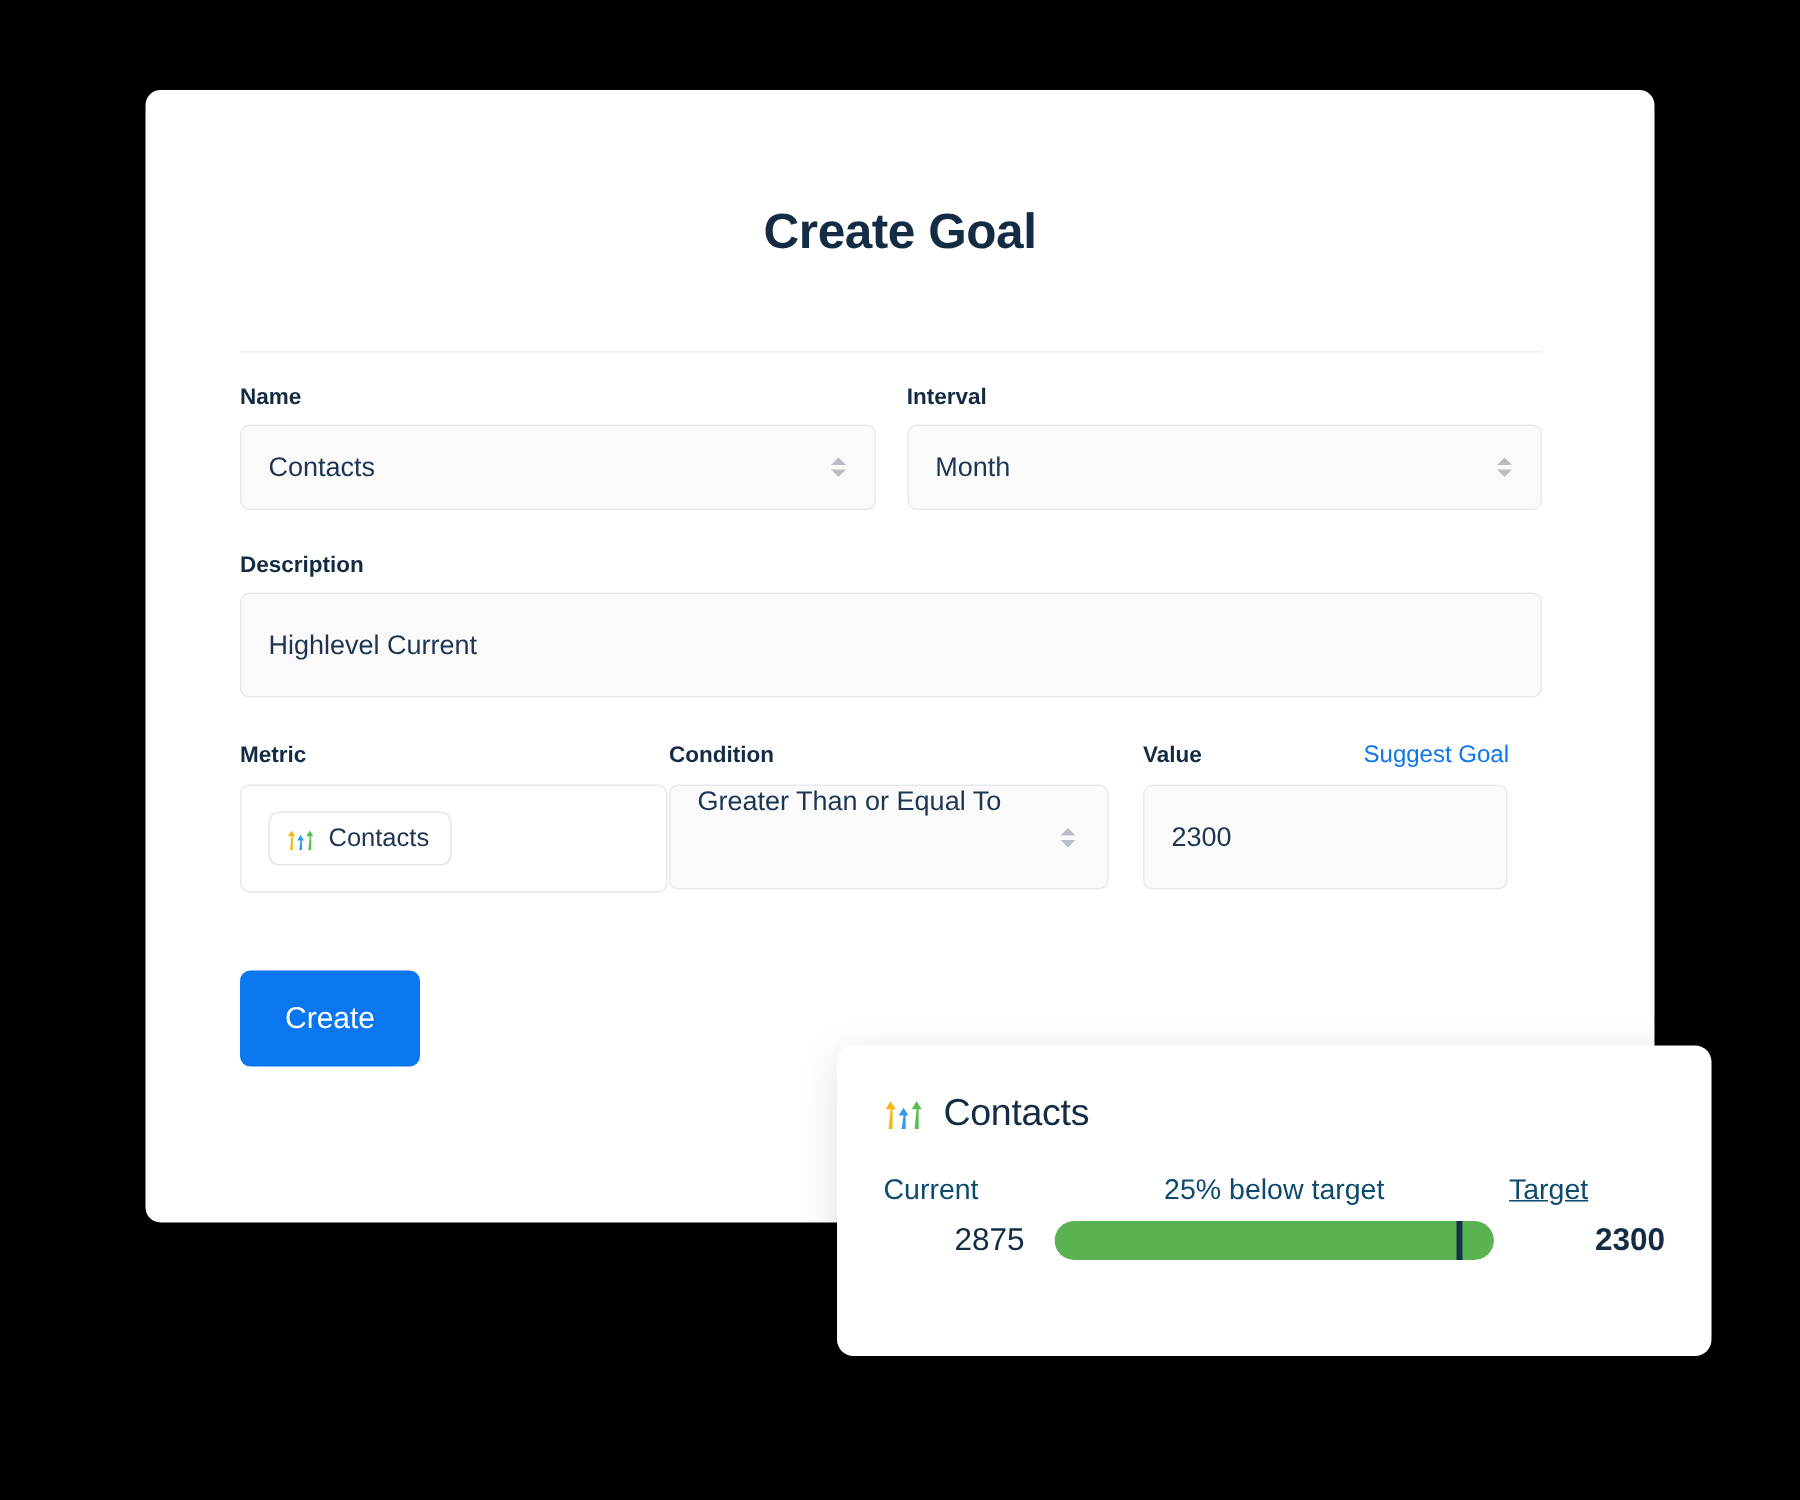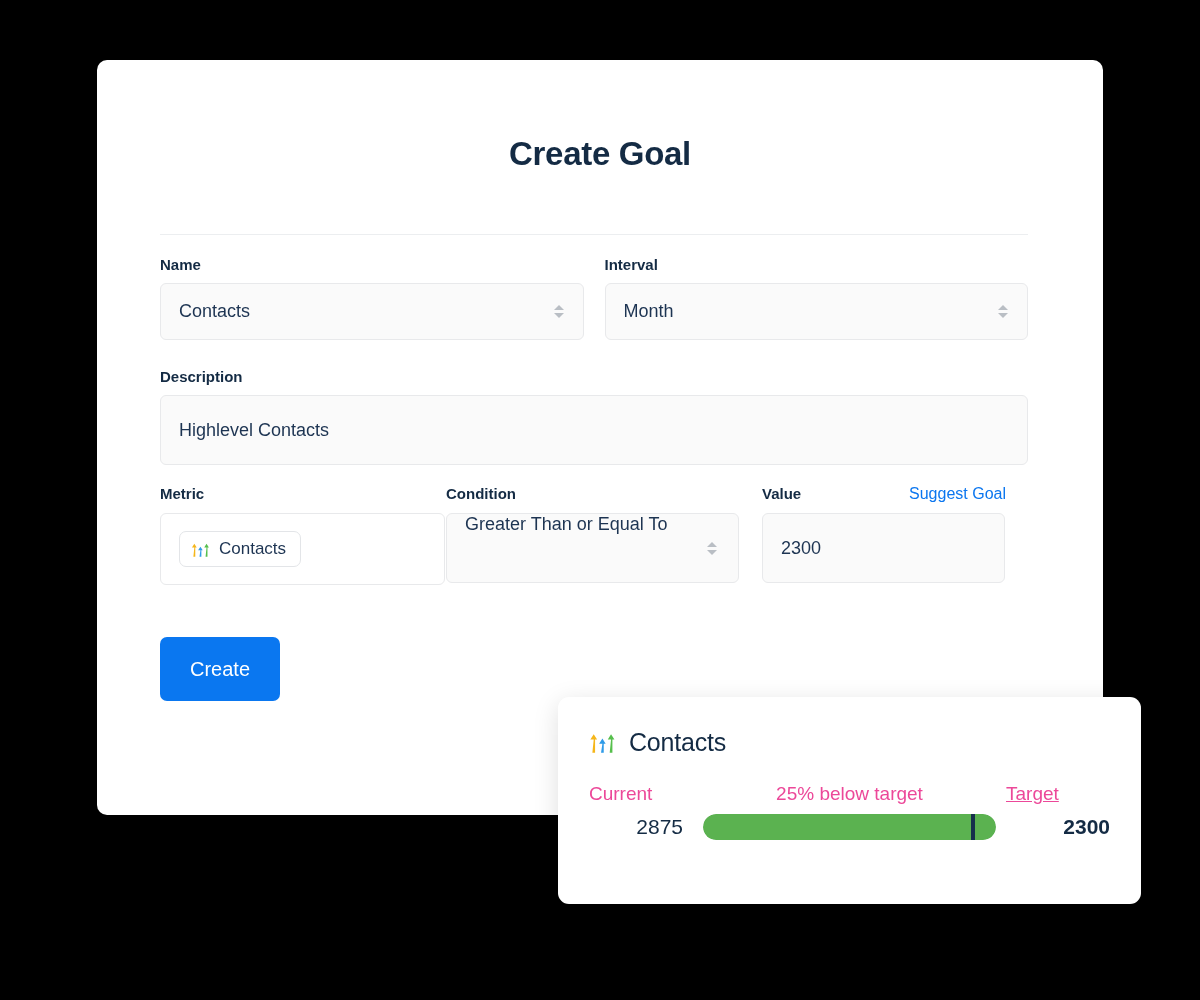--- a/index.html
+++ b/index.html
@@ -113,21 +113,21 @@
     border-radius: 6px;
     height: 70px;
     display: flex;
     align-items: center;
     padding: 0 18px;
     font-size: 18px;
     color: #1d3452;
   }
 
   
-  .row3 { margin-top: 20px; display: flex; }
+  .row3 { margin-top: 30px; display: flex; }
   .col-metric    { width: 286px; }
   .col-condition { width: 316px; }
   .col-value     { width: 244px; }
 
   .label-line {
     display: flex;
     align-items: baseline;
     justify-content: space-between;
     margin-bottom: 10px;
     height: 18px;
@@ -229,21 +229,21 @@
     font-size: 25px;
     color: #142b44;
     letter-spacing: -0.2px;
   }
 
   .card-labels {
     display: flex;
     align-items: baseline;
     padding: 26px 31px 0 31px;
     font-size: 19px;
-    color: #ec4899;
+    color: #0c4a6e;
   }
   .lbl-current { width: 104px; }
   .lbl-middle  { flex: 1; text-align: center; }
   .lbl-target  { width: 104px; text-align: left; text-decoration: underline; }
 
   .card-values {
     display: flex;
     align-items: center;
     padding: 9px 31px 0 31px;
   }
@@ -323,21 +323,21 @@
                 <span class="chev down"></span>
             </span>
           </div>
         </div>
 
       </div>
 
       <div class="desc-wrap">
         <span class="field-label">Description</span>
         <div class="desc-box">
-          <span>Highlevel Contacts</span>
+          <span>Highlevel Current</span>
         </div>
       </div>
 
       <div class="row3">
 
         <div class="col-metric">
           <div class="label-line">
             <span class="field-label" style="margin-bottom:0">Metric</span>
           </div>
           <div class="metric-outer">

